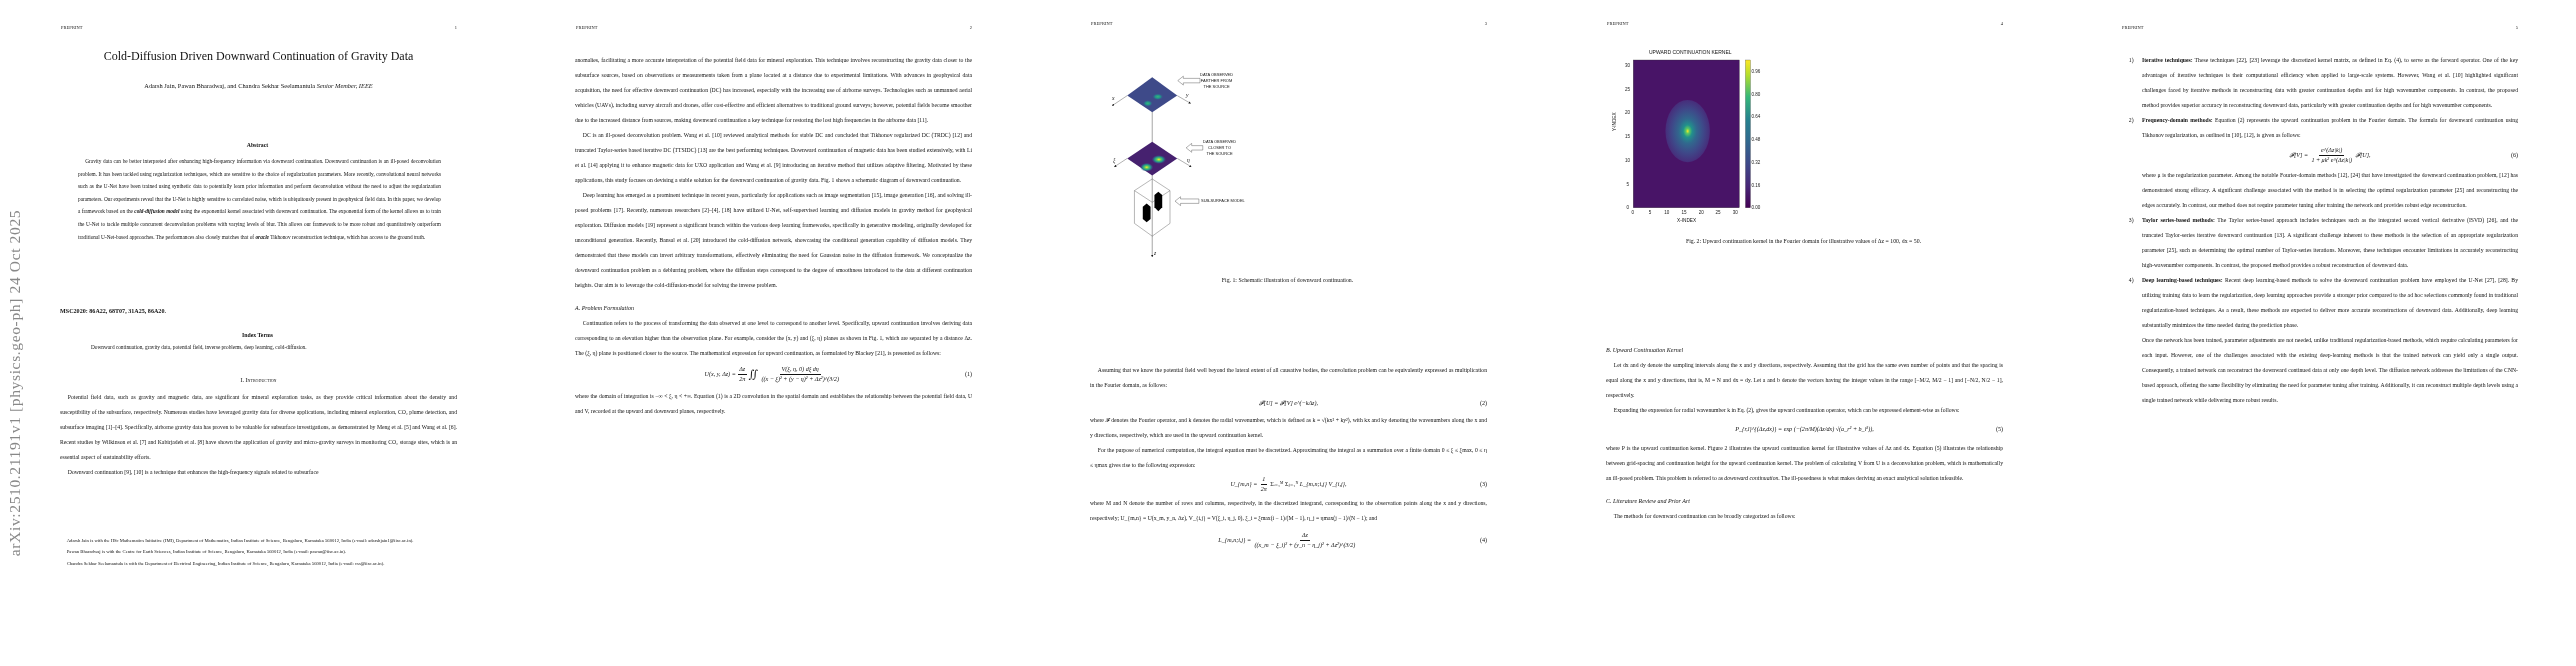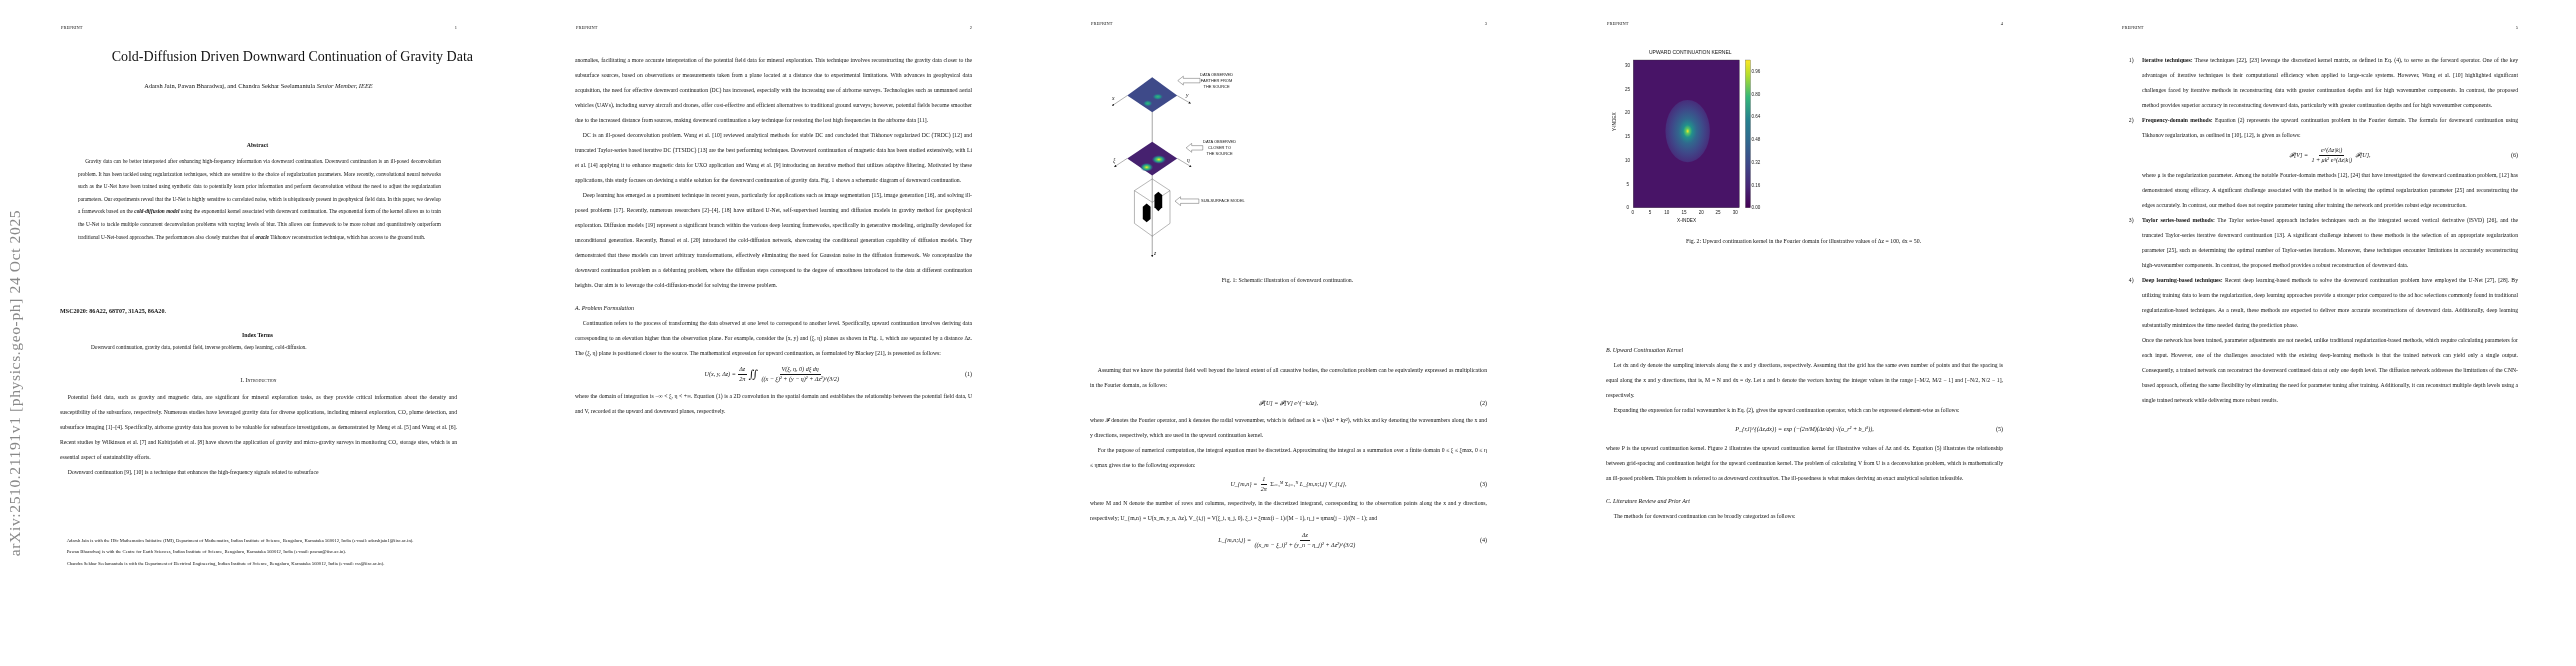--- a/index.html
+++ b/index.html
@@ -4,21 +4,21 @@
 <style>
   html, body { margin:0; padding:0; background:#fff; }
   body { width:2576px; height:667px; position:relative; overflow:hidden;
          font-family:"Liberation Serif","DejaVu Serif",serif; color:#111; }
   .page { position:absolute; top:0; width:515px; height:667px; background:#fff; }
   .p1{left:0}.p2{left:515px}.p3{left:1030px}.p4{left:1546px}.p5{left:2061px}
   .hdr { position:absolute; top:25px; left:61px; right:58px; font-size:4.4px; letter-spacing:0.1px; display:flex; justify-content:space-between; }
   .col { position:absolute; left:60px; right:58px; font-size:5.7px; line-height:15px; text-align:justify; }
   .col p { margin:0; text-indent:7.8px; }
   .col p.noind { text-indent:0; }
-  .title { position:absolute; top:49px; left:60px; right:42px; text-align:right; font-size:14px; }
+  .title { position:absolute; top:49px; left:60px; right:58px; text-align:center; font-size:12px; }
   .authors { position:absolute; top:82px; left:60px; right:58px; text-align:center; font-size:6.4px; }
   .abs-h { position:absolute; top:142px; left:0; right:0; text-align:center; font-size:5.8px; font-weight:bold; }
   .abs { position:absolute; top:155px; left:78px; right:74px; font-size:5.3px; line-height:12.6px; text-align:justify; }
   .abs p { margin:0; text-indent:7.2px; }
   .msc { position:absolute; top:308px; left:60px; font-size:6.1px; font-weight:bold; }
   .idx-h { position:absolute; top:332px; left:0; right:0; text-align:center; font-size:5.8px; font-weight:bold; }
   .idx { position:absolute; top:344px; left:91px; font-size:5.3px; }
   .sec { text-align:center; font-size:6.1px; font-variant:small-caps; }
   .subsec { font-style:italic; font-size:6px; }
   .foot { position:absolute; top:535px; left:60px; right:58px; font-size:4.7px; line-height:11.3px; text-align:justify; }

